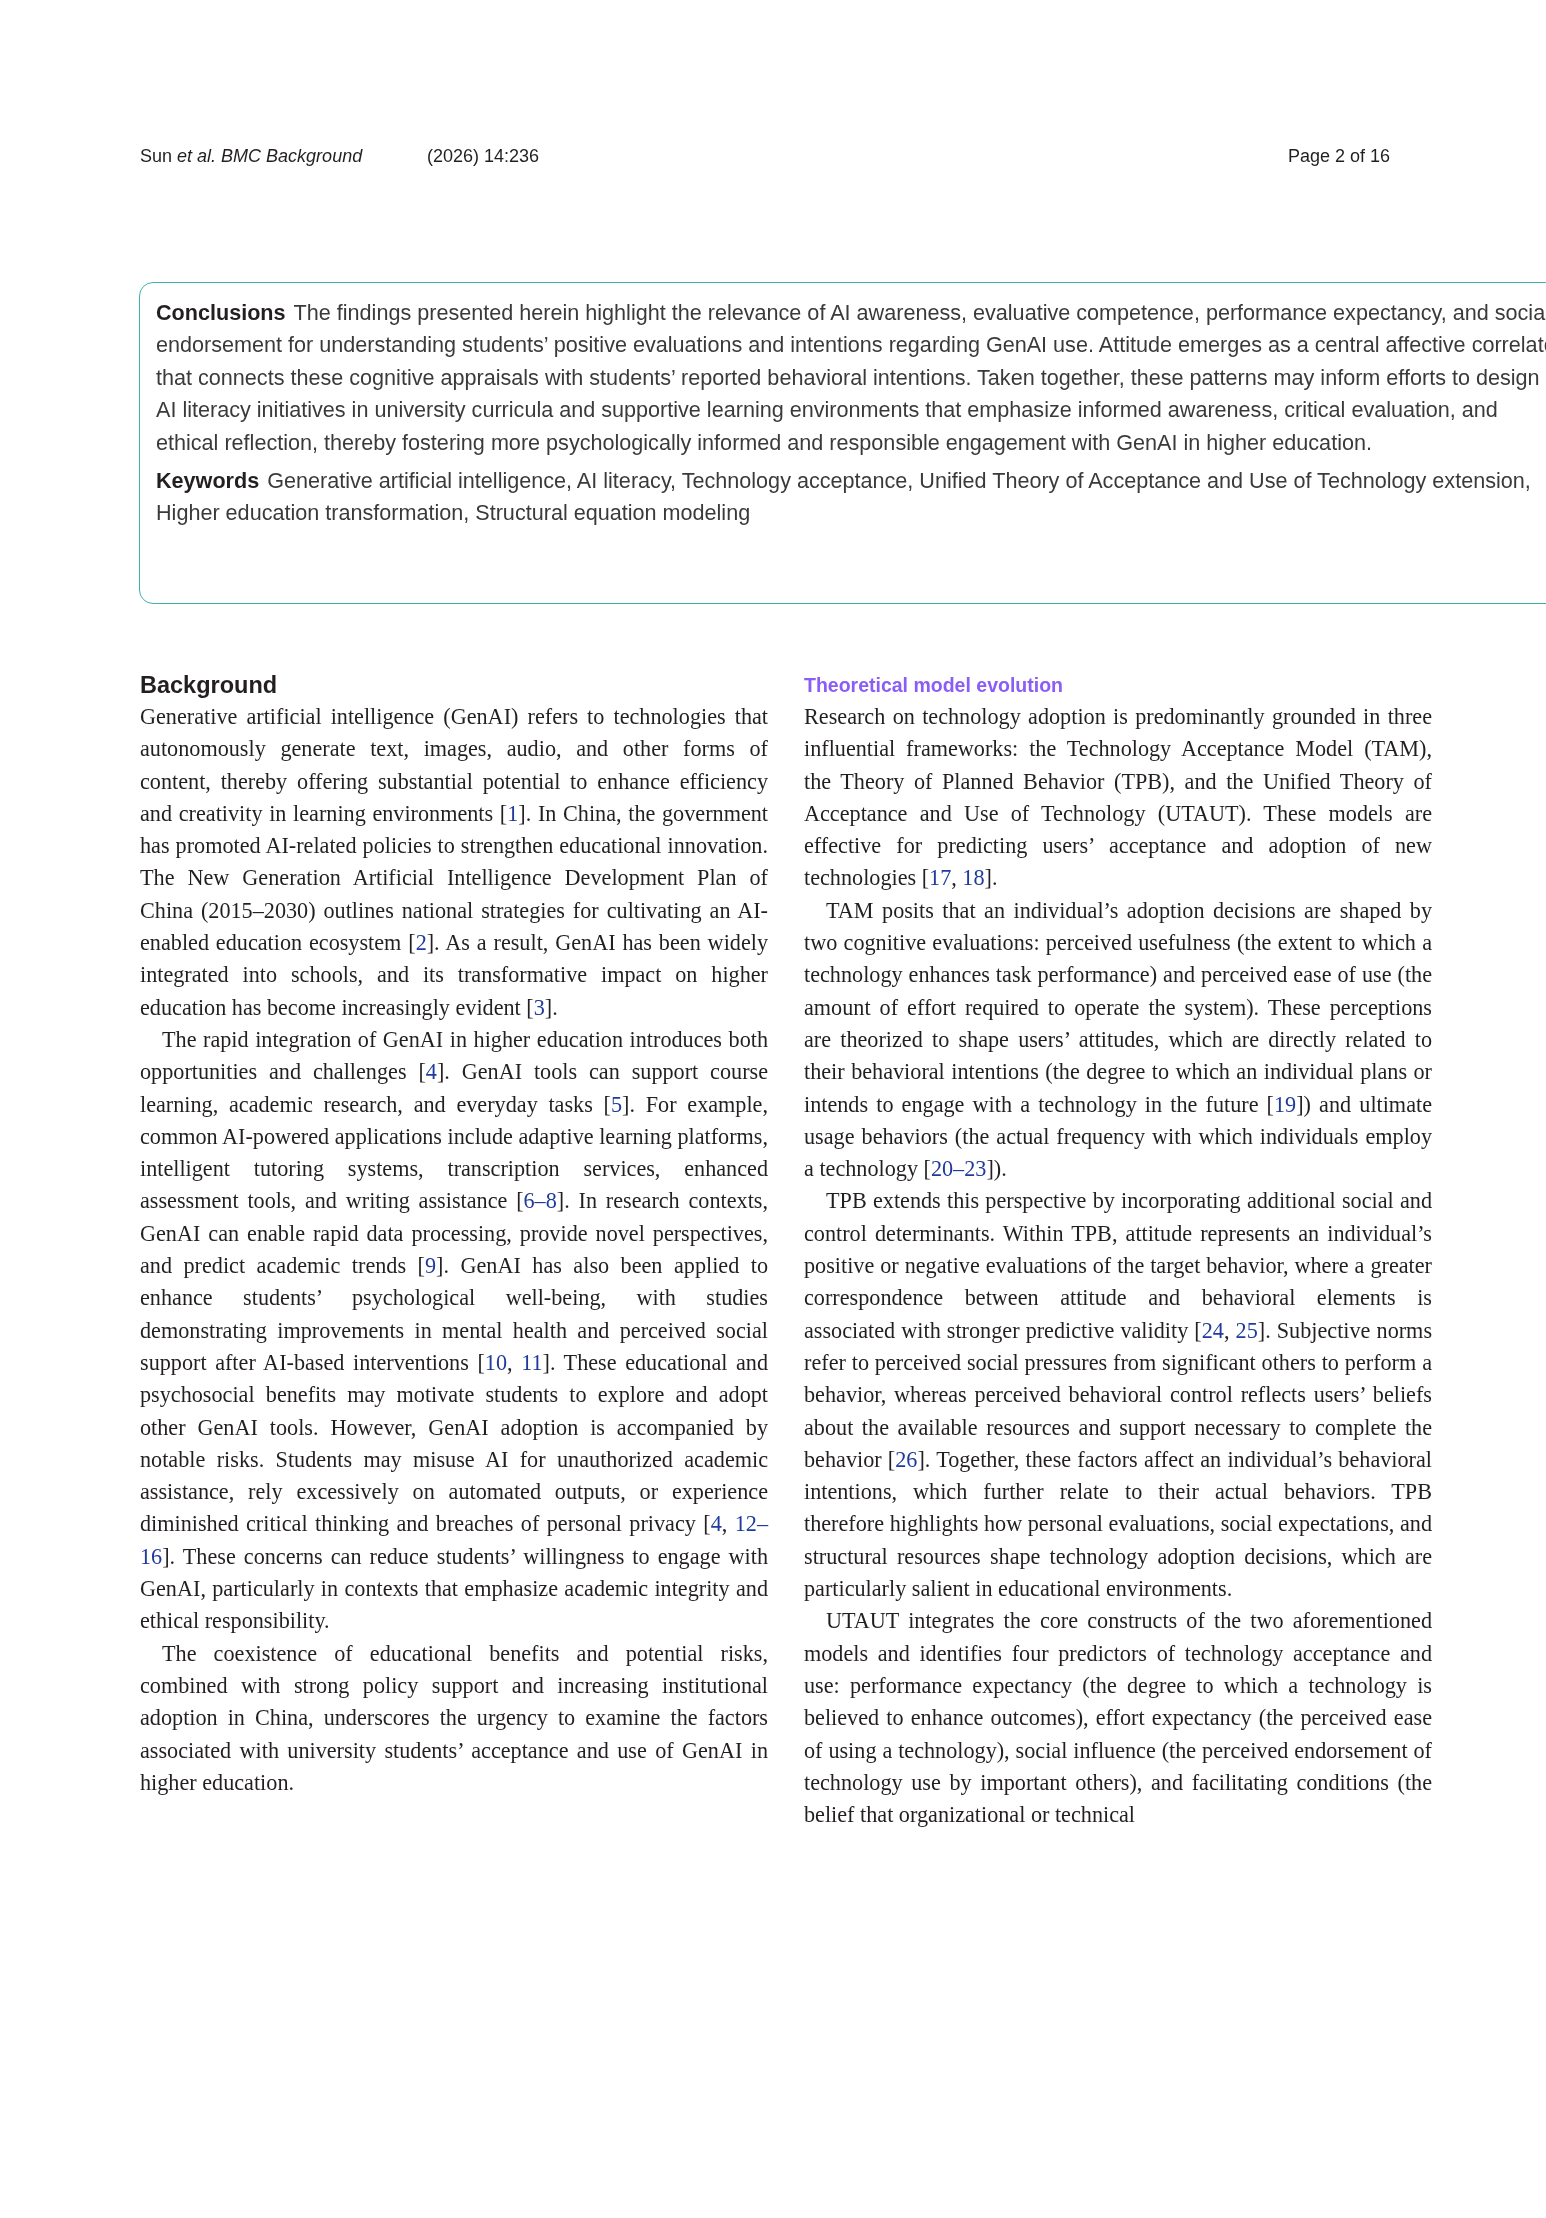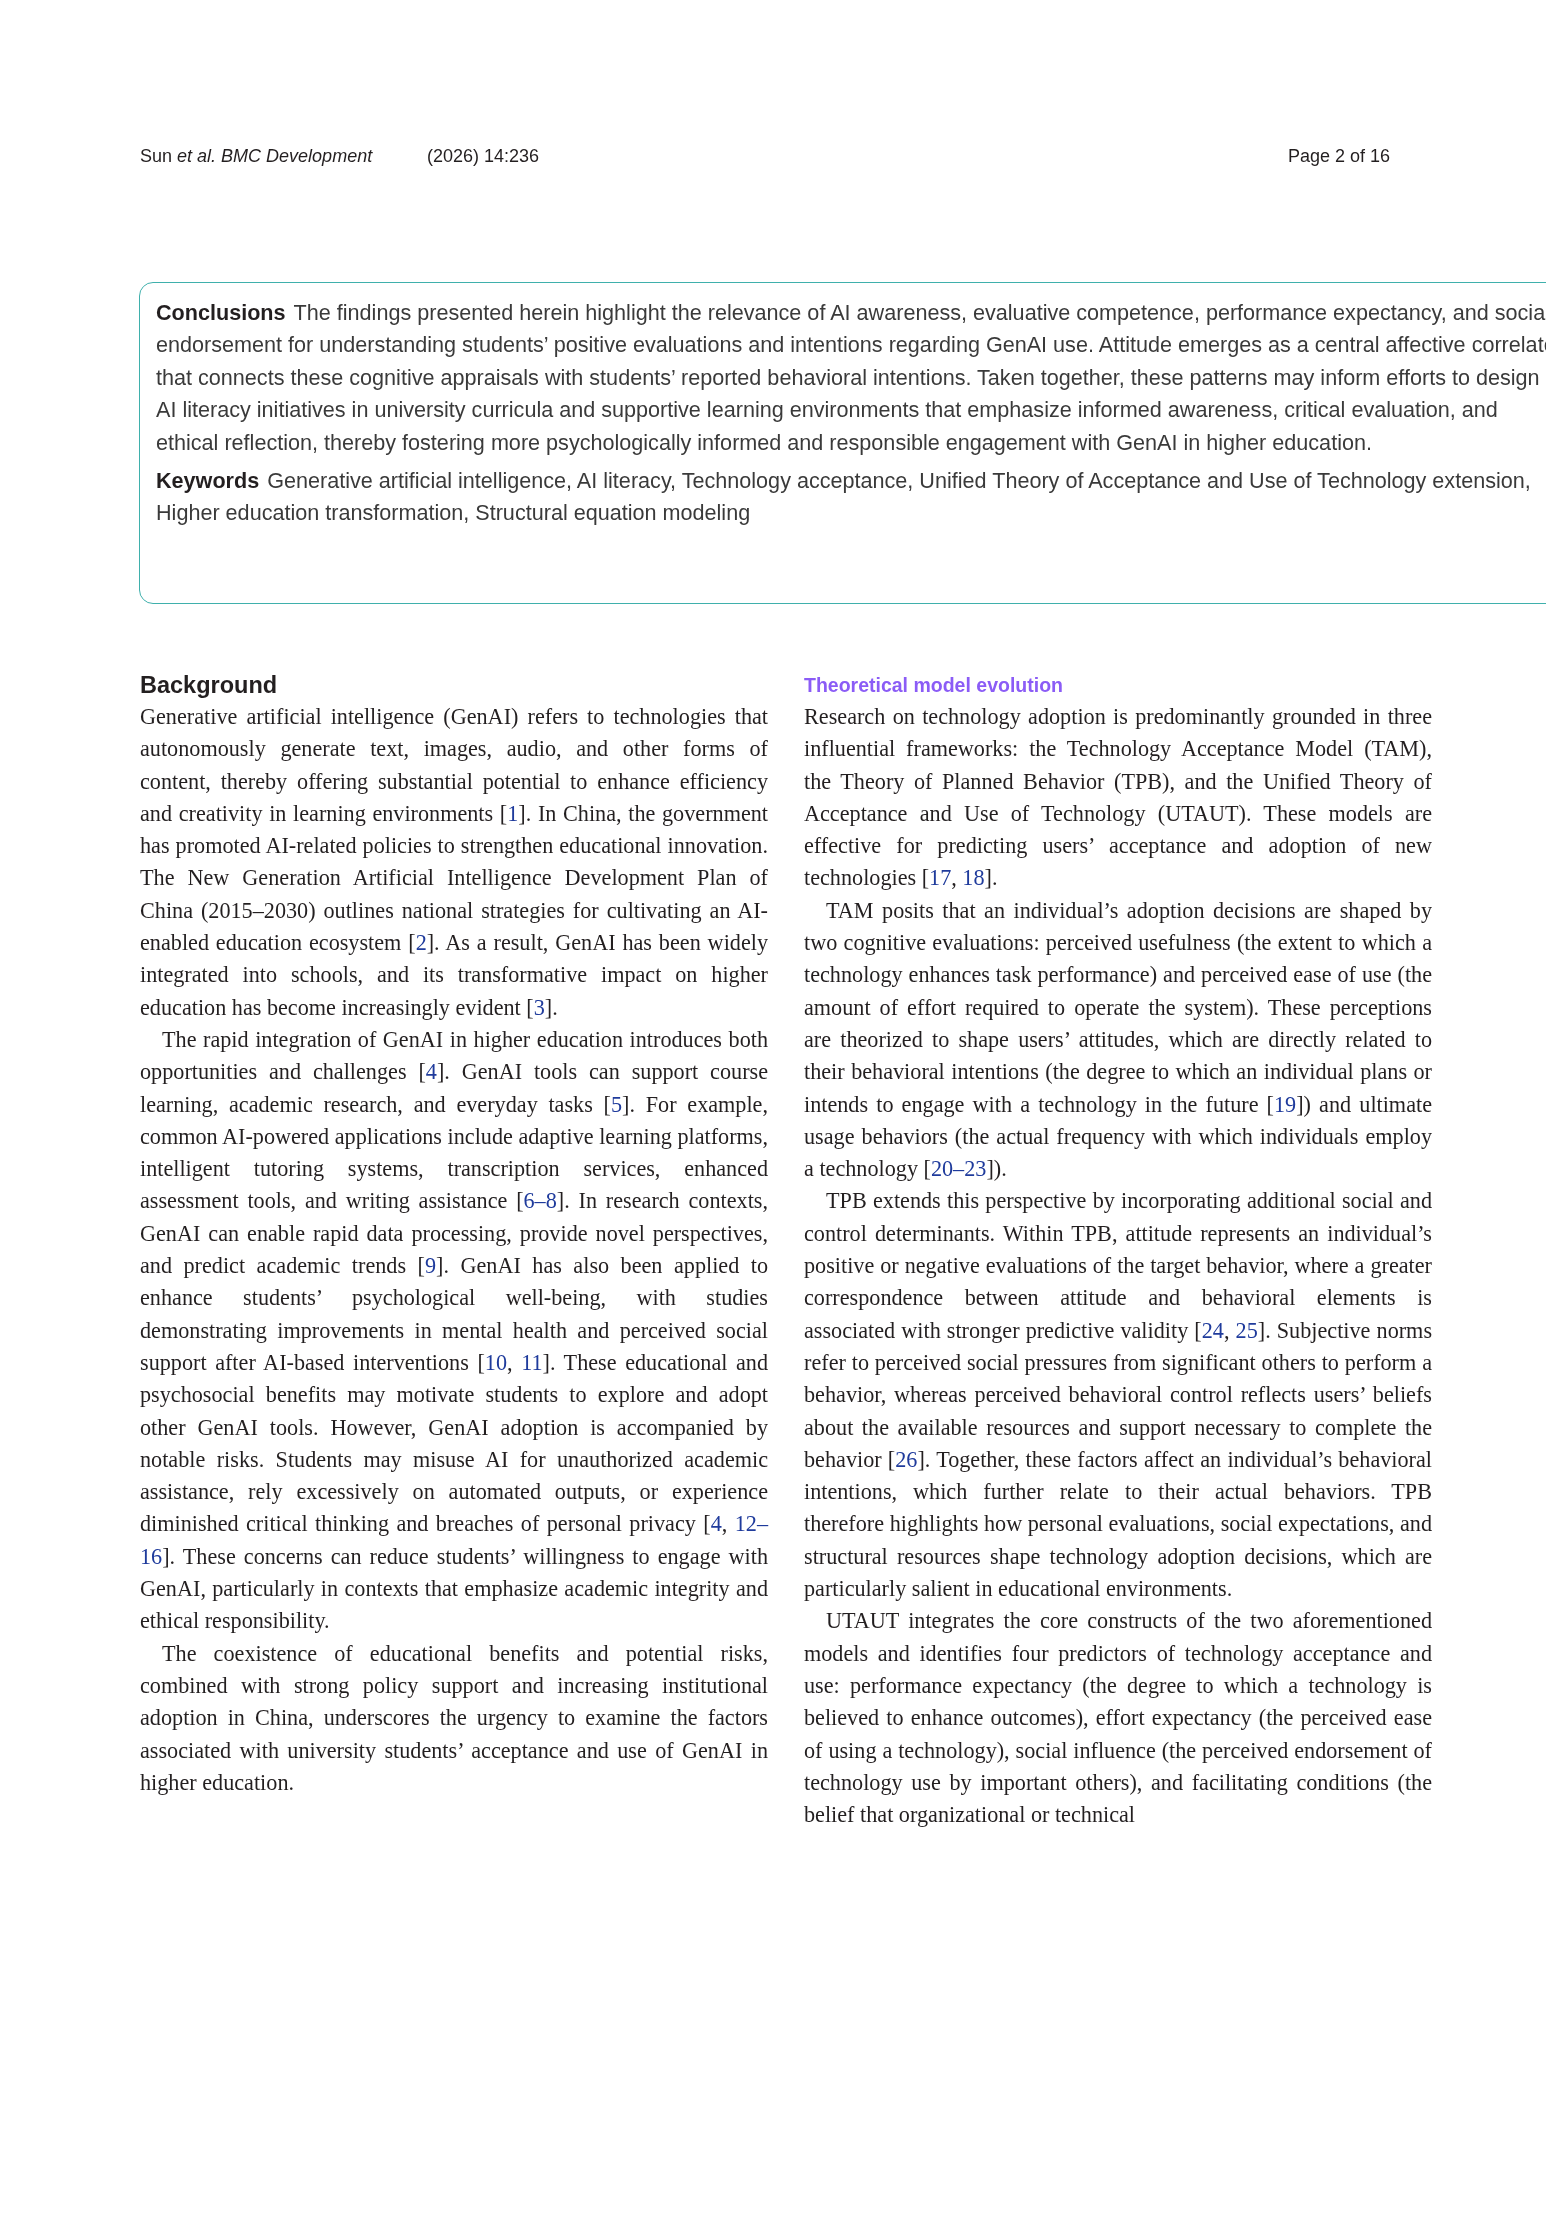--- a/index.html
+++ b/index.html
@@ -18,21 +18,21 @@
   .col p { margin: 0; }
   .col p.indent { text-indent: 22px; }
   h2.sec { font-family: "Liberation Sans", sans-serif; font-weight: bold; font-size: 23.5px; line-height: 32px; margin: 0; color: #231f20; }
   h3.sub { font-family: "Liberation Sans", sans-serif; font-weight: bold; font-size: 19.5px; line-height: 32px; margin: 0; color: #8b5cf6; }
   a.cite { color: #1f3b9c; text-decoration: none; }
 </style>
 </head>
 <body>
 
 <div class="running-head">
-  <span class="rh-left"><span>Sun</span> <em>et al.</em> <em>BMC Development</em></span>
+  <span class="rh-left"><span>Sun</span> <em>et al.</em> <em>BMC Background</em></span>
   <span class="rh-year">(2026) 14:236</span>
   <span class="rh-right">Page 2 of 16</span>
 </div>
 
 <div class="abstract-box">
   <p><span class="lab">Conclusions</span><span>The findings presented herein highlight the relevance of AI awareness, evaluative competence, performance expectancy, and social endorsement for understanding students’ positive evaluations and intentions regarding GenAI use. Attitude emerges as a central affective correlate that connects these cognitive appraisals with students’ reported behavioral intentions. Taken together, these patterns may inform efforts to design AI literacy initiatives in university curricula and supportive learning environments that emphasize informed awareness, critical evaluation, and ethical reflection, thereby fostering more psychologically informed and responsible engagement with GenAI in higher education.</span></p>
   <p><span class="lab">Keywords</span><span>Generative artificial intelligence, AI literacy, Technology acceptance, Unified Theory of Acceptance and Use of Technology extension, Higher education transformation, Structural equation modeling</span></p>
 </div>
 
 <div class="col col-left">

